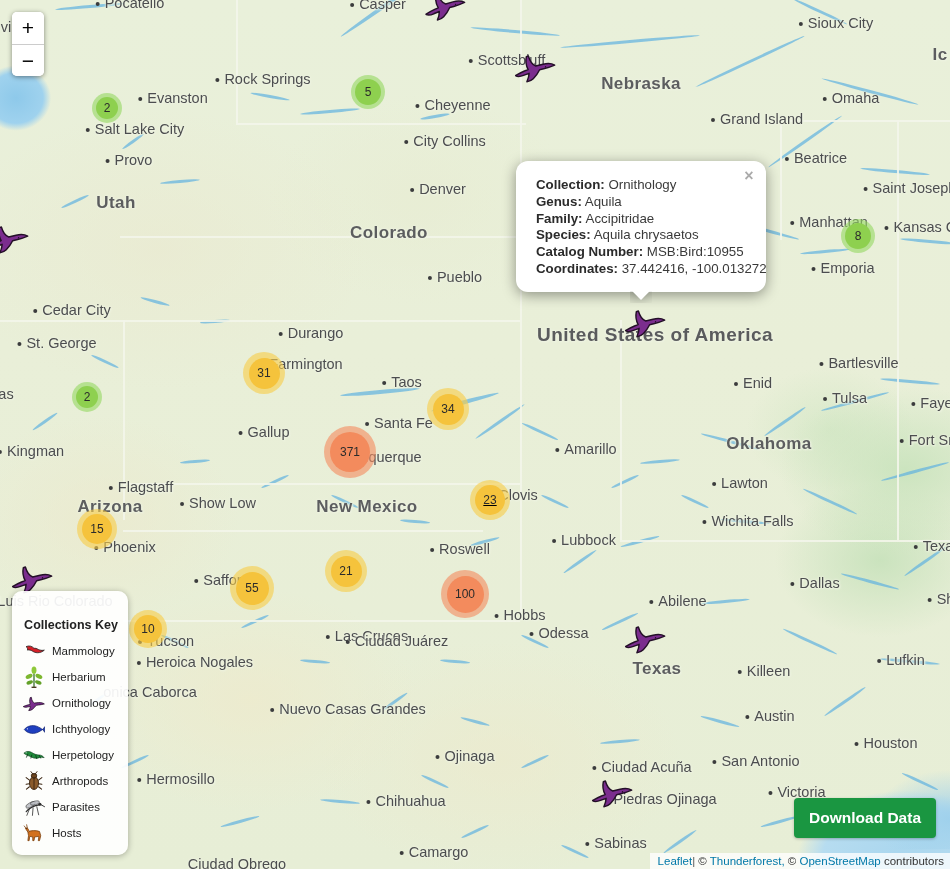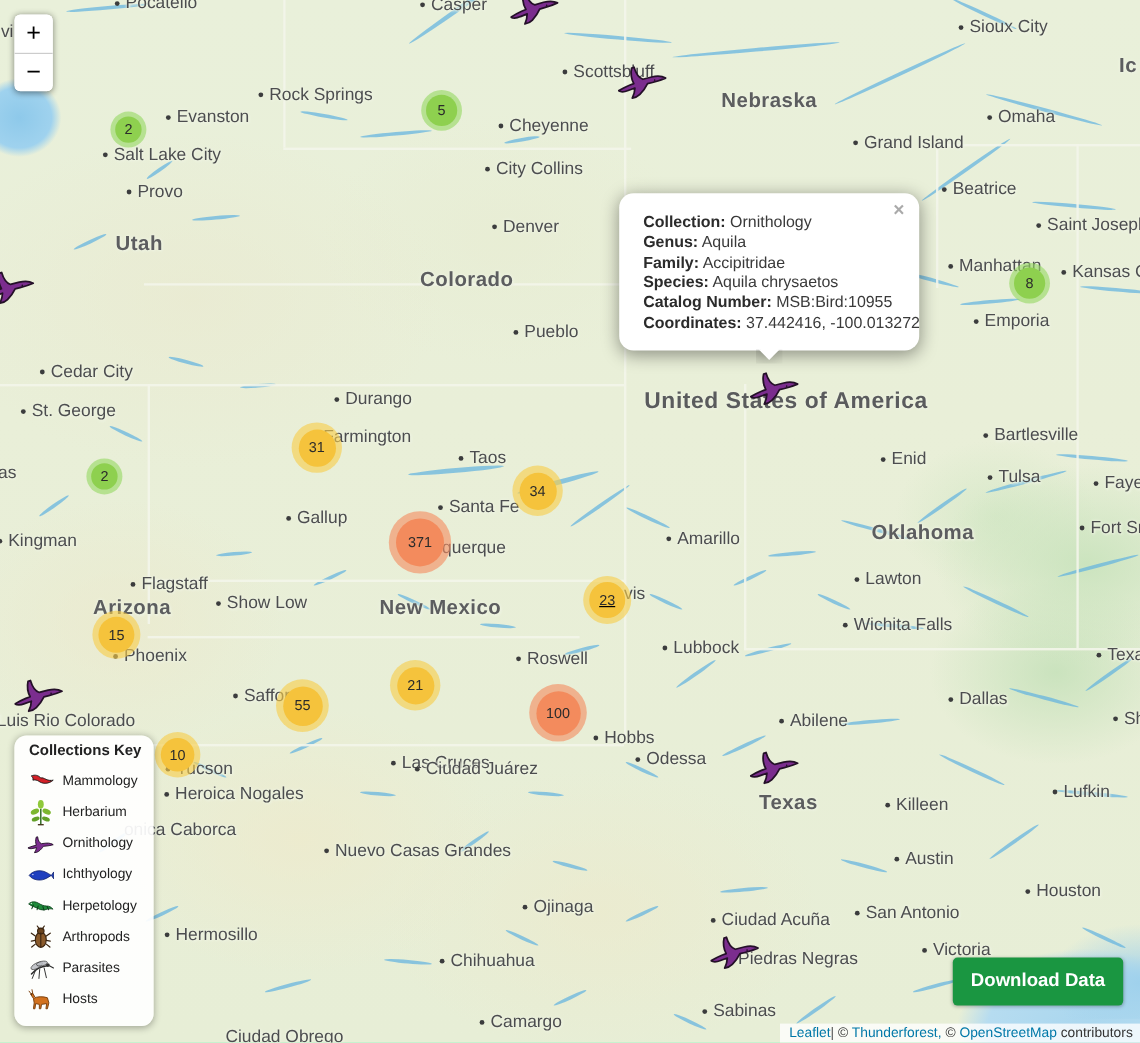--- a/index.html
+++ b/index.html
@@ -218,21 +218,21 @@
   }
 
   
   .legend {
     position: absolute;
     left: 12px; bottom: 14px;
     width: 116px;
     background: rgba(255,255,255,.92);
     border-radius: 10px;
     box-shadow: 0 1px 6px rgba(0,0,0,.3);
-    padding: 4px 8px 9px 10px;
+    padding: 26px 8px 9px 10px;
     z-index: 820;
   }
   .legend-title {
     font-size: 12.5px;
     font-weight: bold;
     color: #222;
     text-align: center;
     margin: 1px 0 6px 0;
   }
   .legend-item {
@@ -461,21 +461,21 @@
       <div class="lbl city" style="left: 901px; top: 660px;">Lufkin</div>
       <div class="lbl city nodot" style="left: 150px; top: 692px;">onica Caborca</div>
       <div class="lbl city" style="left: 348px; top: 709px;">Nuevo Casas Grandes</div>
       <div class="lbl city" style="left: 770px; top: 716px;">Austin</div>
       <div class="lbl city" style="left: 886px; top: 743px;">Houston</div>
       <div class="lbl city" style="left: 756px; top: 761px;">San Antonio</div>
       <div class="lbl city" style="left: 465px; top: 756px;">Ojinaga</div>
       <div class="lbl city" style="left: 176px; top: 779px;">Hermosillo</div>
       <div class="lbl city" style="left: 642px; top: 767px;">Ciudad Acuña</div>
       <div class="lbl city" style="left: 797px; top: 792px;">Victoria</div>
-      <div class="lbl city nodot" style="left: 665px; top: 799px;">Piedras Negras</div>
+      <div class="lbl city nodot" style="left: 665px; top: 799px;">Piedras Ojinaga</div>
       <div class="lbl city" style="left: 406px; top: 801px;">Chihuahua</div>
       <div class="lbl city" style="left: 616px; top: 843px;">Sabinas</div>
       <div class="lbl city" style="left: 434px; top: 852px;">Camargo</div>
       <div class="lbl city nodot" style="left: 237px; top: 864px;">Ciudad Obrego</div>
     </div>
 
   <div class="zoom-ctl">
     <button class="zoom-btn plus" title="Zoom in">+</button>
     <button class="zoom-btn minus" title="Zoom out">−</button>
   </div>
@@ -495,21 +495,21 @@
       </div>
       <div class="cluster yellow" style="left: 264px; top: 373px; width: 42px; height: 42px;">
         <span style="width: 31px; height: 31px;">31</span>
       </div>
       <div class="cluster yellow" style="left: 448px; top: 409px; width: 42px; height: 42px;">
         <span style="width: 31px; height: 31px;">34</span>
       </div>
       <div class="cluster orange" style="left: 350px; top: 452px; width: 52px; height: 52px;">
         <span style="width: 40px; height: 40px;">371</span>
       </div>
-      <div class="cluster yellow" style="left: 506px; top: 500px; width: 40px; height: 40px; text-decoration: underline;">
+      <div class="cluster yellow" style="left: 490px; top: 500px; width: 40px; height: 40px; text-decoration: underline;">
         <span style="width: 30px; height: 30px;">23</span>
       </div>
       <div class="cluster yellow" style="left: 97px; top: 529px; width: 40px; height: 40px;">
         <span style="width: 30px; height: 30px;">15</span>
       </div>
       <div class="cluster yellow" style="left: 252px; top: 588px; width: 44px; height: 44px;">
         <span style="width: 33px; height: 33px;">55</span>
       </div>
       <div class="cluster yellow" style="left: 346px; top: 571px; width: 42px; height: 42px;">
         <span style="width: 31px; height: 31px;">21</span>

